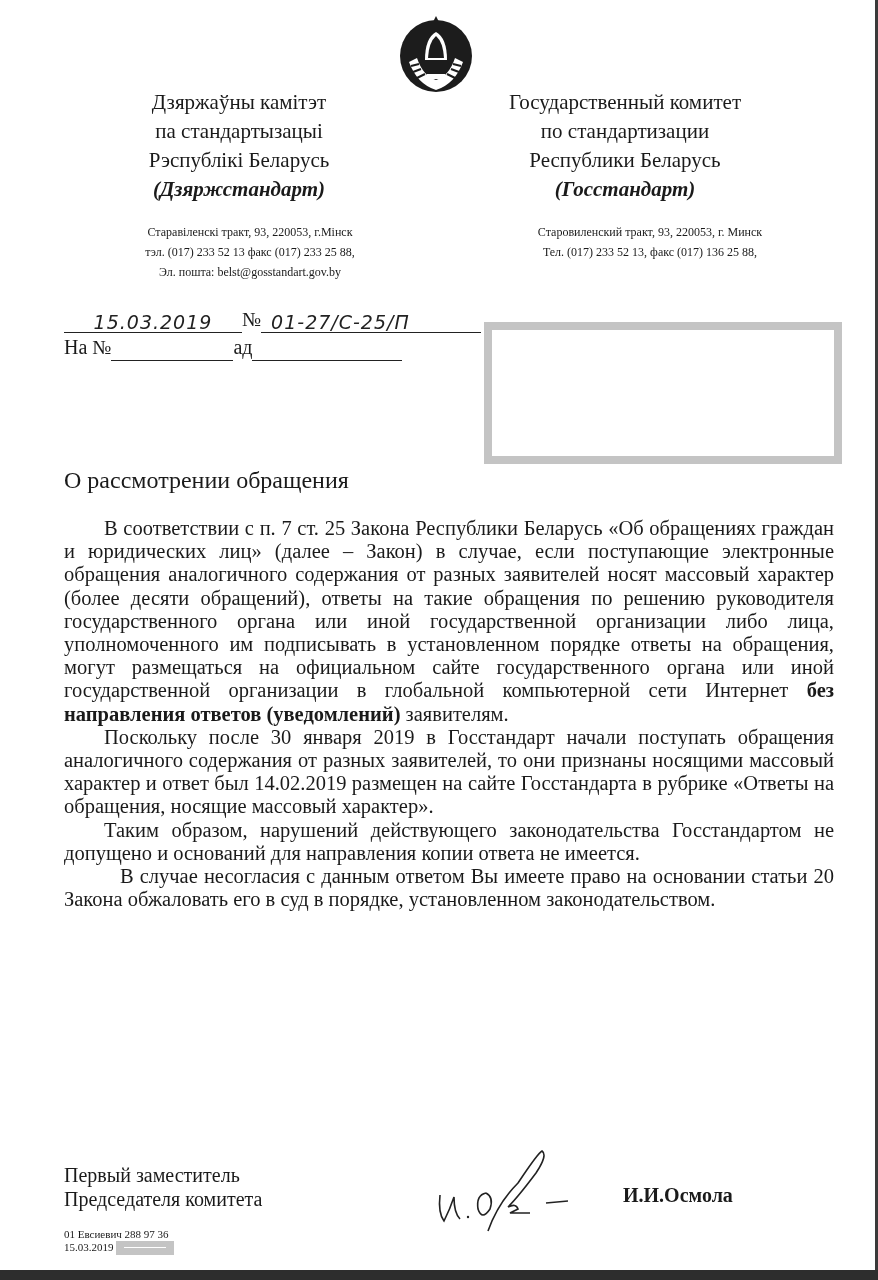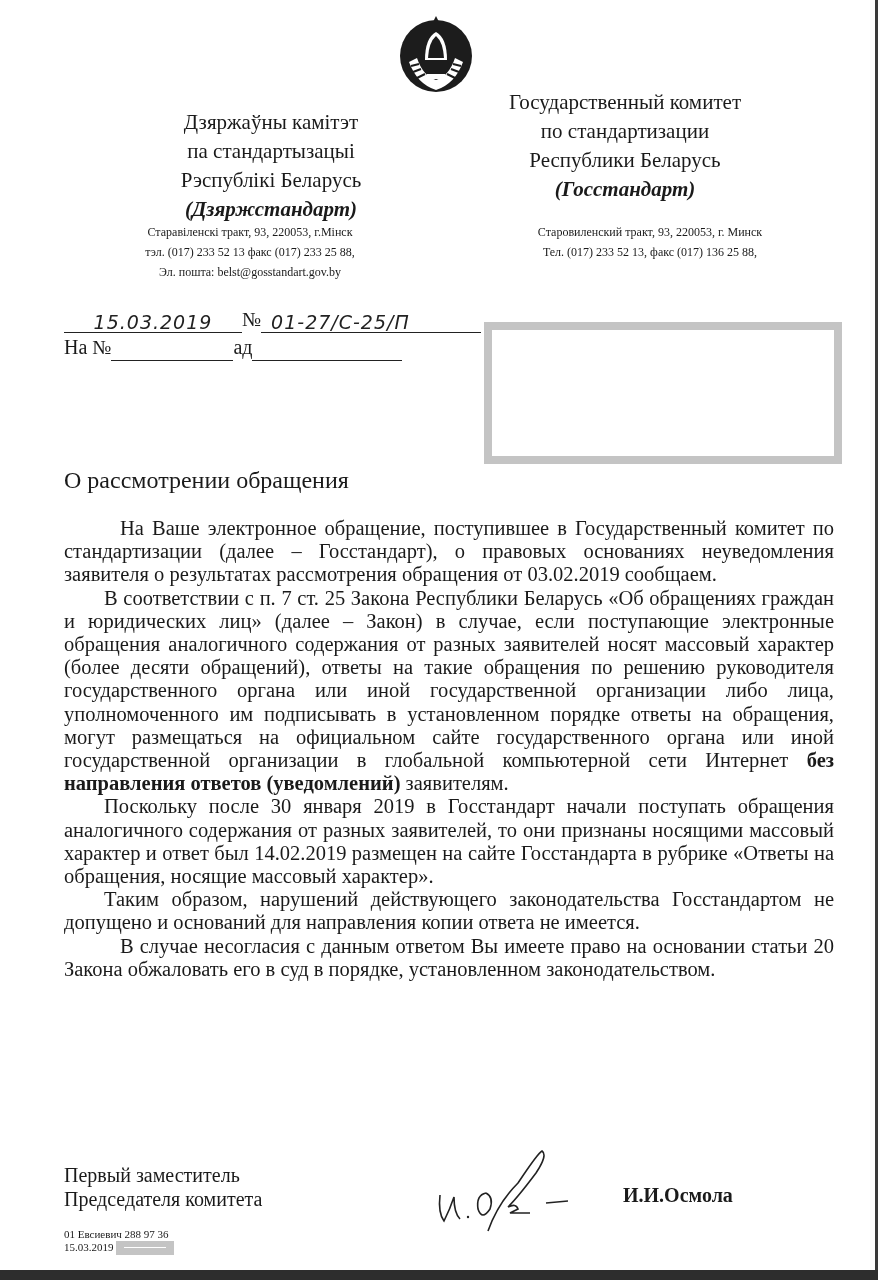--- a/index.html
+++ b/index.html
@@ -8,21 +8,21 @@
     background: #ffffff; color: #1a1a1a;
     font-family: "Liberation Serif", "DejaVu Serif", serif;
   }
   .right-edge { position: absolute; top: 0; right: 0; width: 3px; height: 1280px; background: #3a3a3a; }
   .bottom-bar { position: absolute; left: 0; bottom: 0; width: 878px; height: 10px; background: #2d2d2d; }
 
   .emblem { position: absolute; left: 395px; top: 14px; width: 82px; height: 82px; }
 
   .org { position: absolute; text-align: center; font-size: 21px; line-height: 29px; }
   .org .abbr { font-style: italic; font-weight: bold; }
-  .org-by { left: 121px; width: 300px; top: 88px; margin-top: 20px; }
+  .org-by { left: 89px; width: 300px; top: 88px; }
   .org-ru { left: 450px; width: 350px; top: 88px; }
 
   .addr { position: absolute; text-align: center; font-size: 12px; line-height: 20px; }
   .addr-by { left: 60px; width: 380px; top: 222px; }
   .addr-ru { left: 450px; width: 400px; top: 222px; }
 
   .reg { position: absolute; left: 64px; top: 305px; width: 420px; font-size: 20px; line-height: 28px; }
   .reg .row { position: relative; height: 28px; }
   .hand { font-family: "DejaVu Sans", sans-serif; font-style: italic; font-size: 19px; letter-spacing: 1px; color: #222; }
   .uline { display: inline-block; border-bottom: 1px solid #222; height: 24px; vertical-align: bottom; }
@@ -90,21 +90,20 @@
   <div class="row">
     <span>На №</span><span class="uline" style="width:122px;"></span><span>ад</span><span class="uline" style="width:150px;"></span>
   </div>
 </div>
 
 <div class="redacted-box"></div>
 
 <div class="subject">О рассмотрении обращения</div>
 
 <div class="body-text">
-  <p class="ind2">На Ваше электронное обращение, поступившее в Государственный комитет по стандартизации (далее – Госстандарт), о правовых основаниях неуведомления заявителя о результатах рассмотрения обращения от 03.02.2019 сообщаем.</p>
   <p><span>В соответствии с п. 7 ст. 25 Закона Республики Беларусь «Об обращениях граждан и юридических лиц» (далее – Закон) в случае, если поступающие электронные обращения аналогичного содержания от разных заявителей носят массовый характер (более десяти обращений), ответы на такие обращения по решению руководителя государственного органа или иной государственной организации либо лица, уполномоченного им подписывать в установленном порядке ответы на обращения, могут размещаться на официальном сайте государственного органа или иной государственной организации в глобальной компьютерной сети Интернет </span><b>без направления ответов (уведомлений)</b><span> заявителям.</span></p>
   <p>Поскольку после 30 января 2019 в Госстандарт начали поступать обращения аналогичного содержания от разных заявителей, то они признаны носящими массовый характер и ответ был 14.02.2019 размещен на сайте Госстандарта в рубрике «Ответы на обращения, носящие массовый характер».</p>
   <p>Таким образом, нарушений действующего законодательства Госстандартом не допущено и оснований для направления копии ответа не имеется.</p>
   <p class="ind2">В случае несогласия с данным ответом Вы имеете право на основании статьи 20 Закона обжаловать его в суд в порядке, установленном законодательством.</p>
 </div>
 
 <div class="sign">
   <div>Первый заместитель</div>
   <div>Председателя комитета</div>
 </div>

